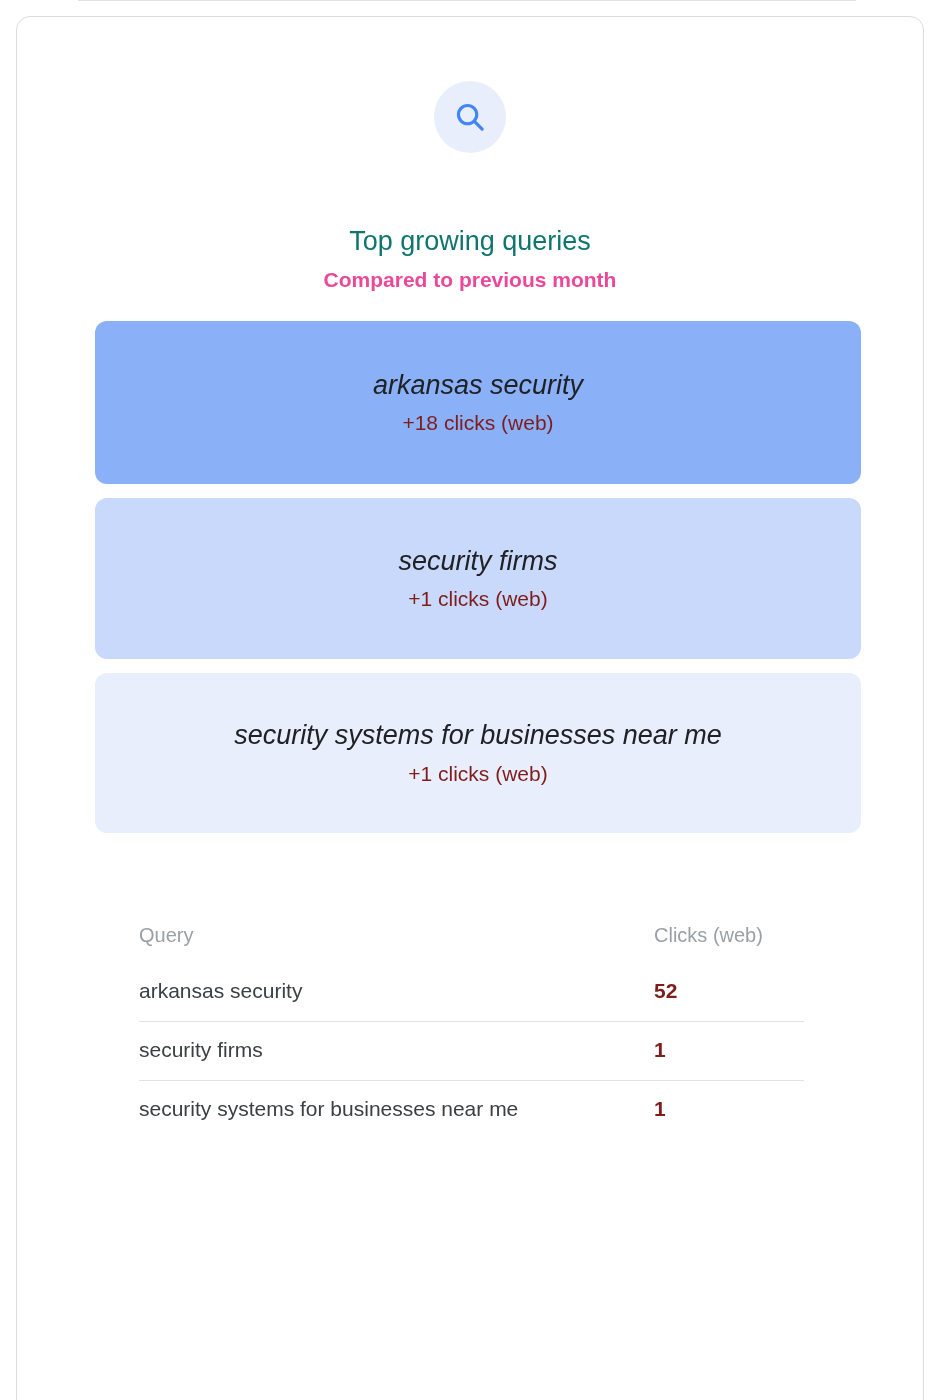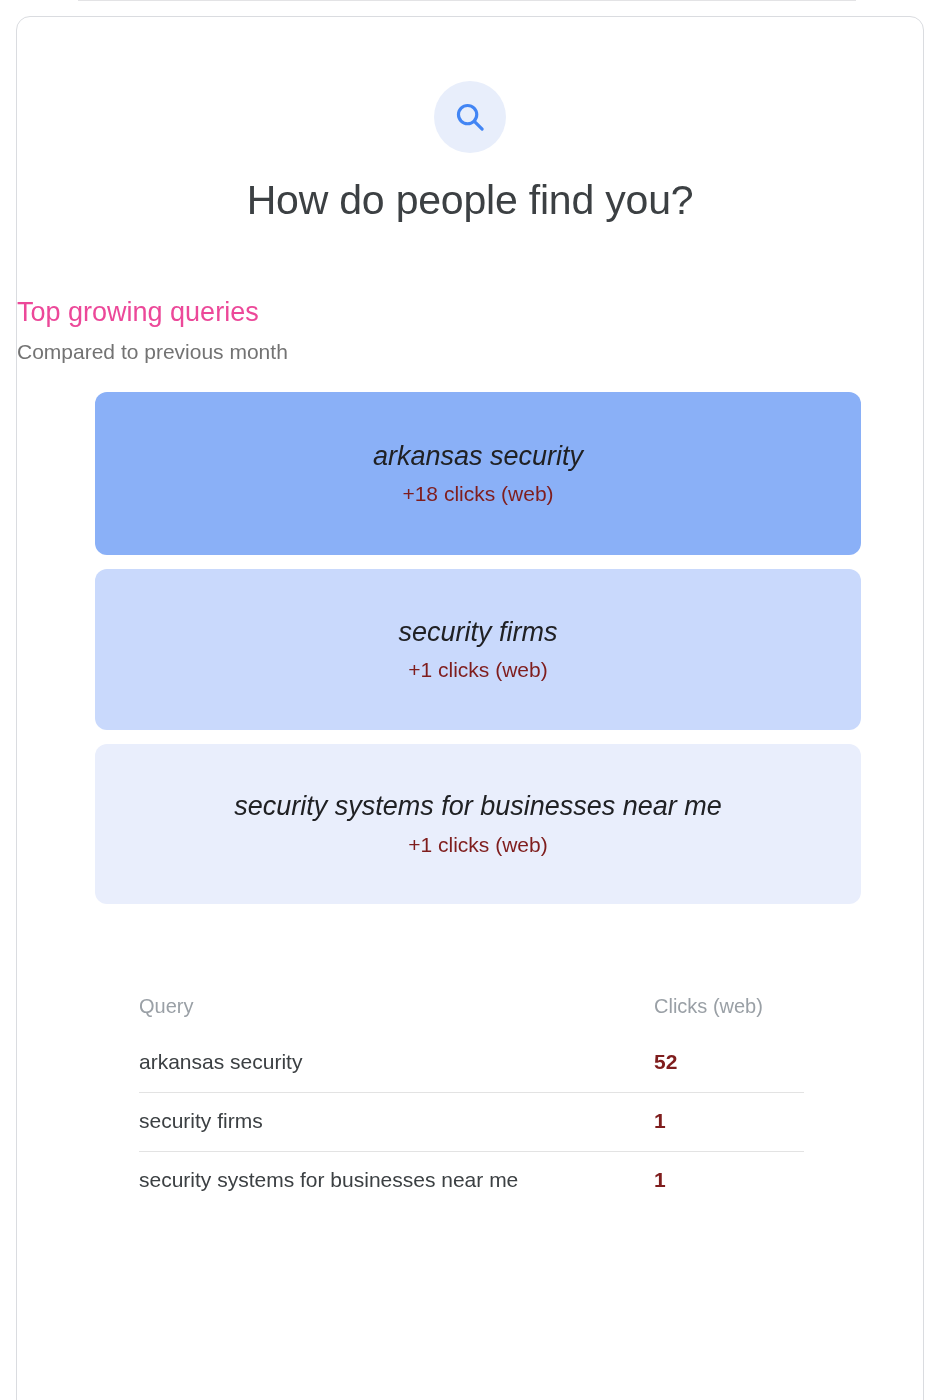--- a/index.html
+++ b/index.html
@@ -71,30 +71,31 @@
     letter-spacing: -0.2px;
     color: #3c4043;
     line-height: 1.15;
   }
 
   
   .growing-section {
     margin-top: 72px;
   }
   .section-title {
+    text-align: center;
     font-size: 27px;
     font-weight: 400;
+    color: #0f766e;
+    line-height: 1.2;
+  }
+  .section-subtitle {
+    text-align: center;
+    font-size: 21px;
+    font-weight: 700;
     color: #ec4899;
-    line-height: 1.2;
-  }
-  .section-subtitle {
-    text-align: left;
-    font-size: 21px;
-    font-weight: 400;
-    color: #737373;
     margin-top: 10px;
     line-height: 1.2;
   }
 
   .query-cards {
     margin-top: 28px;
     padding: 0 62px 0 78px;
   }
   .query-card {
     border-radius: 12px;
@@ -192,21 +193,20 @@
   <div class="insight-card">
     <div class="card-inner">
 
       <div class="icon-badge">
         <svg width="36" height="36" viewBox="0 0 24 24" fill="none" xmlns="http://www.w3.org/2000/svg" aria-hidden="true">
           <circle cx="10.4" cy="10.4" r="6.1" stroke="#4285f4" stroke-width="2.1" fill="none"></circle>
           <line x1="14.9" y1="14.9" x2="20.1" y2="20.1" stroke="#4285f4" stroke-width="2.1" stroke-linecap="round"></line>
         </svg>
       </div>
 
-      <h1 class="page-title">How do people find you?</h1>
 
       <div class="growing-section">
         <div class="section-title">Top growing queries</div>
         <div class="section-subtitle">Compared to previous month</div>
 
         <div class="query-cards">
 
           <div class="query-card rank-1">
             <div class="q-term">arkansas security</div>
             <div class="q-delta">+18 clicks (web)</div>

